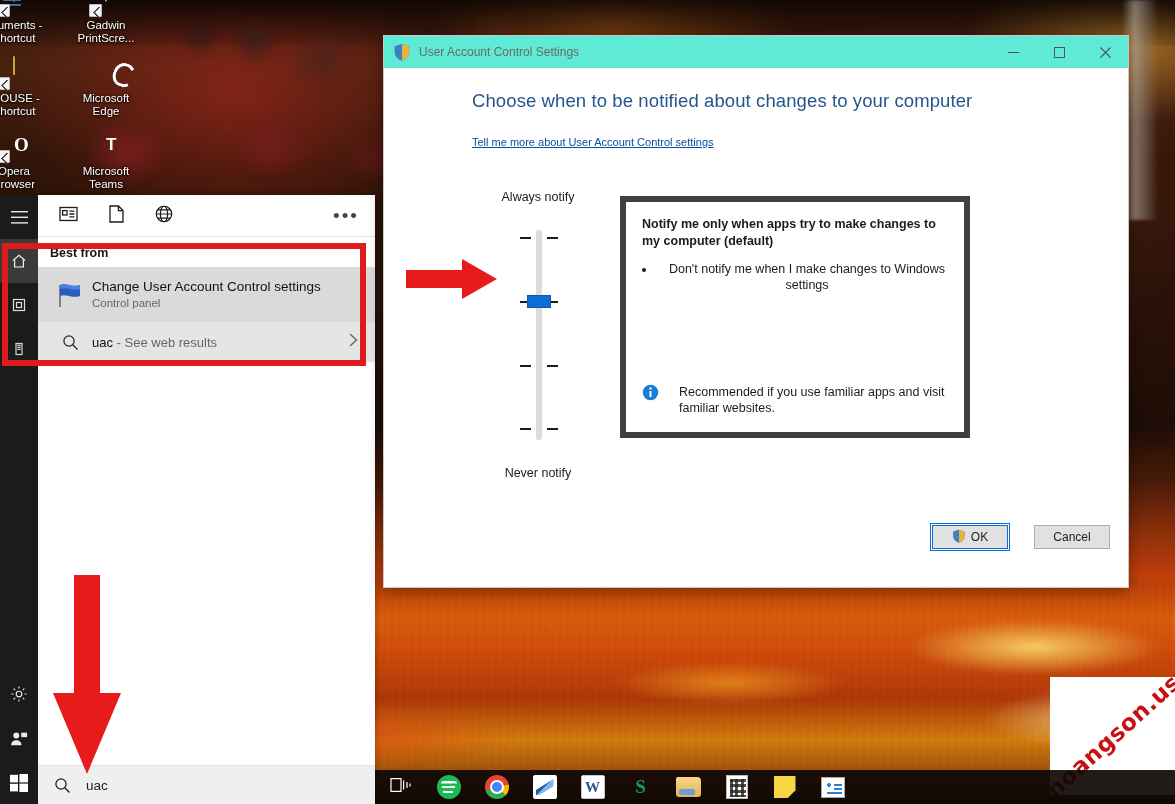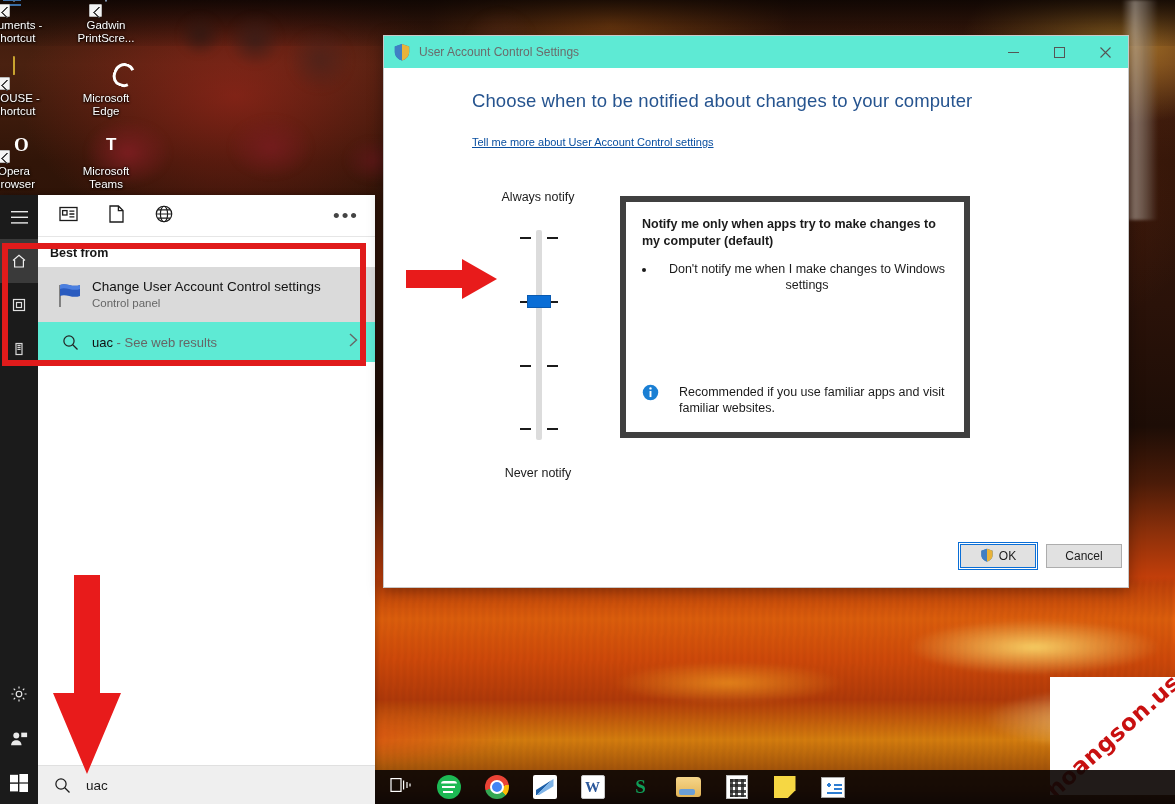--- a/index.html
+++ b/index.html
@@ -233,21 +233,21 @@
     padding-left: 10px;
   }
   .result-ic { width: 44px; display: flex; justify-content: center; }
   .result-txt { display: flex; flex-direction: column; }
   .result-title { font-size: 13.5px; color: #111; line-height: 17px; }
   .result-sub { font-size: 11.5px; color: #666; line-height: 15px; margin-top: 1px; }
 
   .web-row {
     display: flex; align-items: center;
     height: 40px; padding-left: 10px;
-    background: #5eead4;
+    background: #e5e5e5;
   }
   .web-ic { width: 44px; display: flex; justify-content: center; color: #222; }
   .web-txt { font-size: 13px; color: #111; }
   .web-txt .dim { color: #666; }
   .web-chev { margin-left: auto; margin-right: 16px; color: #666; }
 
   .panel-fill { flex: 1; background: #fff; }
 
   .searchbar {
     position: absolute; left: 38px; bottom: 0;
@@ -365,22 +365,22 @@
   }
   .ud-list li { list-style: disc; padding-left: 10px; text-align: center; }
   .ud-note {
     position: absolute; left: 16px; bottom: 16px; right: 16px;
     display: flex; gap: 20px;
   }
   .ud-note-txt { font-size: 12.5px; color: #1b1b1b; line-height: 16px; }
 
   .dlg-footer {
     height: 62px;
-    display: flex; align-items: center; justify-content: flex-end;
-    padding-right: 6px; gap: 10px;
+    display: flex; justify-content: flex-end;
+    padding-right: 18px; gap: 26px;
     background: #fff;
   }
   .btn {
     height: 24px; min-width: 76px;
     font-size: 12px; color: #1b1b1b;
     background: #e1e1e1;
     border: 1px solid #adadad;
     display: flex; align-items: center; justify-content: center;
     gap: 5px;
   }

